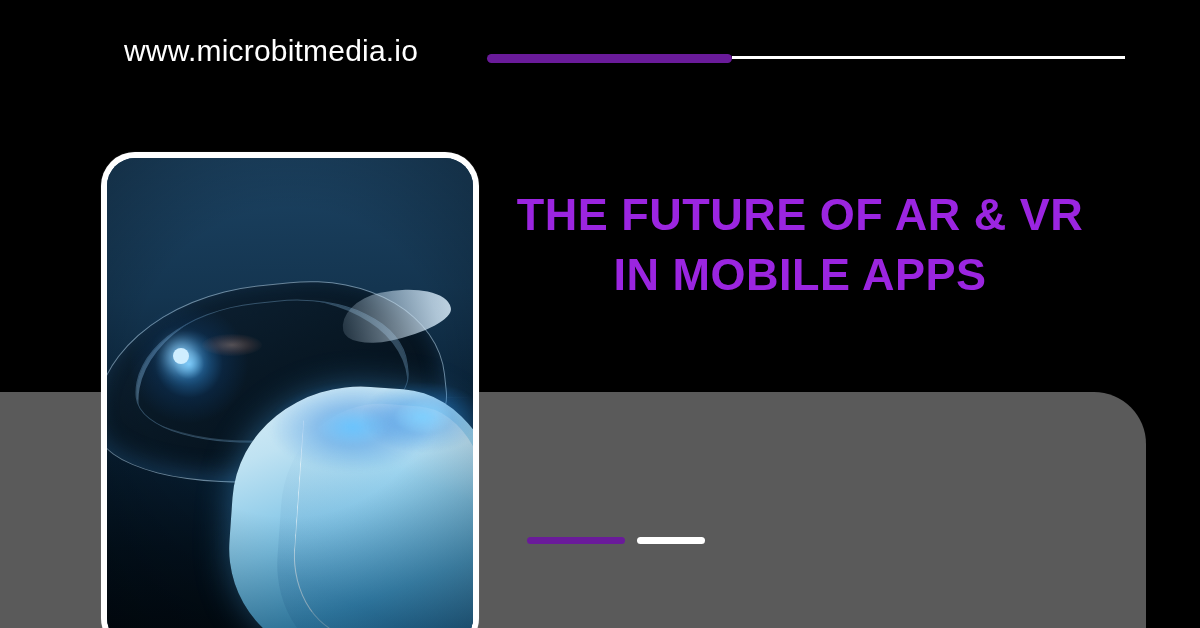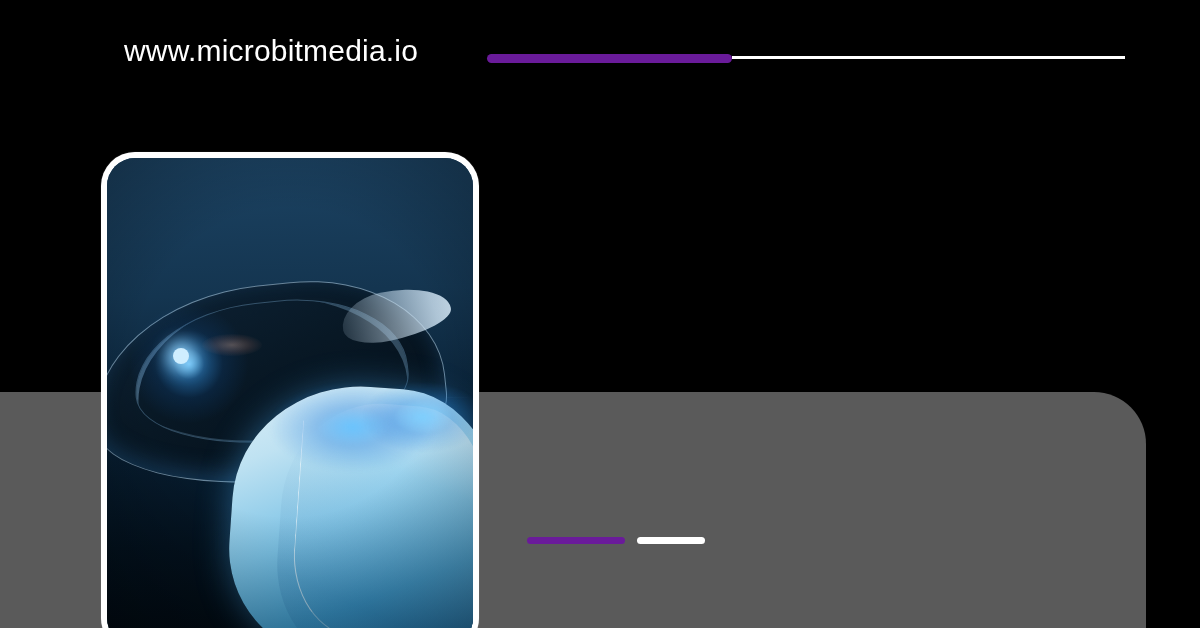--- a/index.html
+++ b/index.html
@@ -280,19 +280,21 @@
         <div class="vr-face-lines"></div>
       </div>
       <div class="vr-glow-mid"></div>
       <div class="vr-glow-right"></div>
       <div class="vr-glow-left"></div>
       <div class="vr-lens-flare"></div>
       <div class="vr-vignette"></div>
     </div>
   </div>
 
+  <div class="headline" style="color: rgb(155, 37, 224);">THE FUTURE OF AR &amp; VR
+IN MOBILE APPS</div>
 
 
   <div class="footer-rule-purple" style="background: rgb(106, 27, 154);"></div>
 
   <div class="footer-rule-white" style="background: rgb(255, 255, 255);"></div>
 
 </div>
 
 </body></html>

